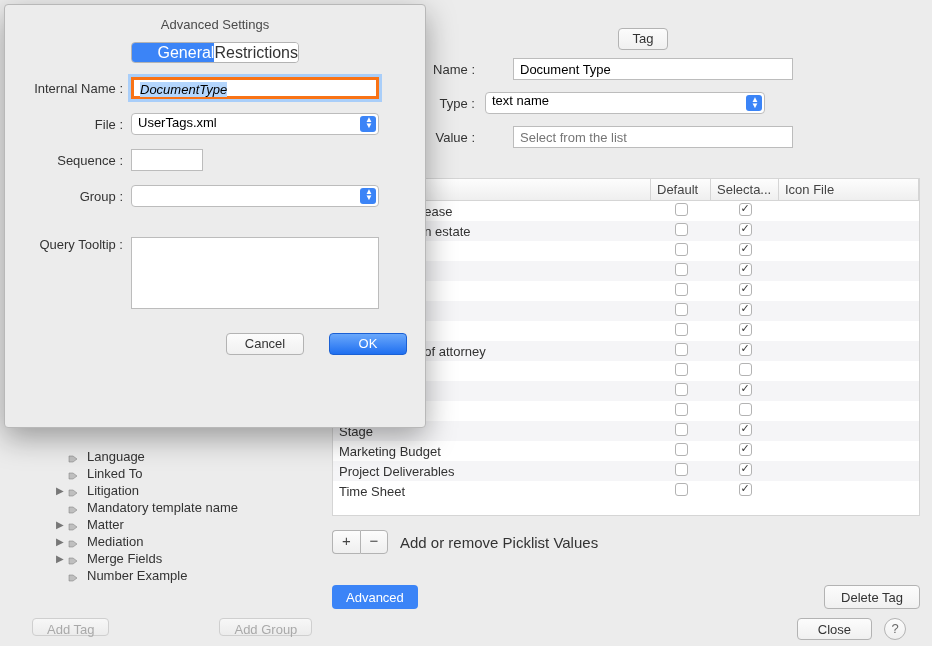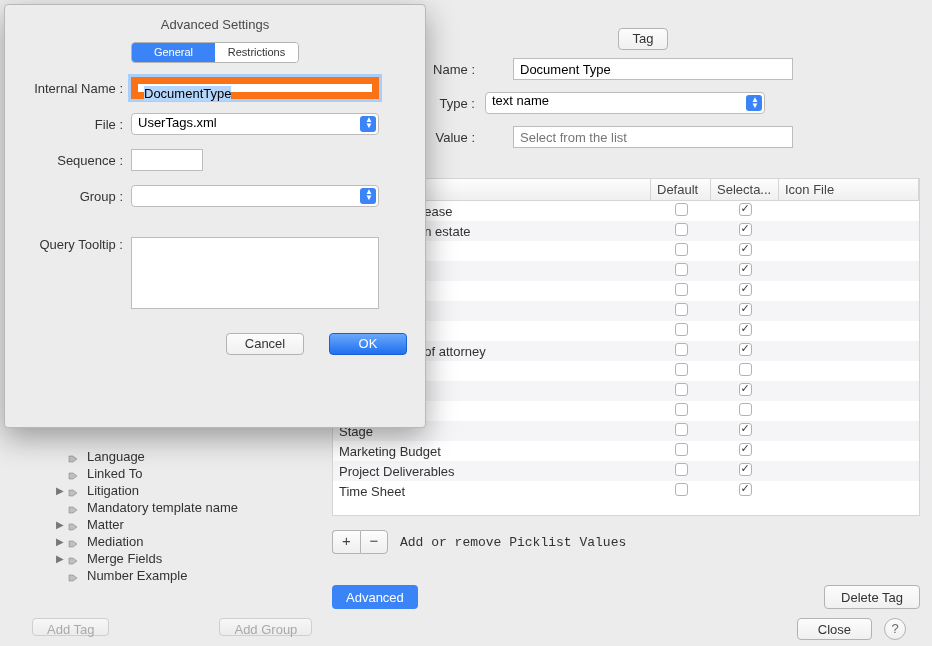--- a/index.html
+++ b/index.html
@@ -39,21 +39,21 @@
 .td-icon { width:140px; }
 .chk { width:13px; height:13px; border:1px solid #b3b3b3; border-radius:3px; display:inline-block; background:#fff; position:relative; }
 .chk.checked::after { content:"✓"; position:absolute; left:1px; top:-2px; font-size:11px; color:#333; }
 
 
 .below-row { position:absolute; left:322px; top:520px; width:588px; display:flex; align-items:center; }
 .pm-group { display:flex; }
 .pm-btn { width:28px; height:24px; background:linear-gradient(#fcfcfc,#efefef); border:1px solid #b3b3b3; text-align:center; line-height:20px; font-size:15px; color:#444; }
 .pm-btn:first-child { border-radius:4px 0 0 4px; border-right:none; }
 .pm-btn:last-child { border-radius:0 4px 4px 0; }
-.below-label { margin-left:12px; color:#333; font-size:13px;font-family:Liberation Mono, monospace; }
+.below-label { margin-left:12px; color:#333; font-size:15px; }
 
 .bottom-row { position:absolute; left:322px; top:555px; width:588px; display:flex; align-items:center;margin-top:20px; }
 .adv-btn { background:#3b84f7; color:#fff; border:none; border-radius:4px; padding:4px 14px; font-size:13px; height:24px; }
 .del-btn { margin-left:auto; background:linear-gradient(#fcfcfc,#f0f0f0); border:1px solid #b3b3b3; border-radius:4px; padding:3px 16px; font-size:13px; color:#333; height:24px; }
 
 
 .tree { position:absolute; left:28px; top:438px; width:260px; font-size:13px; color:#333; }
 .tree-item { display:flex; align-items:center; height:17px; padding-left:18px; }
 .tree-item .disclose { width:12px; color:#777; font-size:10px; }
 .tag-icon { width:14px; height:10px; display:inline-block; margin-right:5px; position:relative; }
@@ -62,27 +62,27 @@
 .bottom-left { position:absolute; left:22px; top:608px; display:flex; gap:110px; }
 .ghost-btn { background:linear-gradient(#f7f7f7,#ececec); border:1px solid #cfcfcf; border-radius:4px; padding:3px 14px; color:#a9a9a9; height:18px; }
 
 .close-btn { position:absolute; right:50px; top:608px; background:linear-gradient(#fcfcfc,#f0f0f0); border:1px solid #b3b3b3; border-radius:4px; padding:3px 20px; font-size:13px; color:#333; height:22px; }
 .help-btn { position:absolute; right:16px; top:608px; width:22px; height:22px; border:1px solid #b3b3b3; border-radius:11px; background:linear-gradient(#fcfcfc,#f0f0f0); text-align:center; line-height:20px; color:#6a6a6a; }
 
 
 .modal { position:absolute; left:4px; top:4px; width:422px; height:424px; background:#ececec; border:1px solid #b8b8b8; box-shadow:0 10px 30px rgba(0,0,0,0.35); border-radius:4px; }
 .modal-title { text-align:center; padding:12px 0 10px; font-size:13px; color:#4a4a4a; }
 .seg { display:flex; width:168px; margin:0 auto 14px; border:1px solid #b3b3b3; border-radius:4px; overflow:hidden; height:21px; }
-.seg-btn { flex:1; text-align:center; line-height:19px; font-size:11px; background:#fff; color:#333; }
+.seg-btn { flex:1; text-align:right; line-height:19px; font-size:16px; background:#fff; color:#333; }
 .seg-btn.active { background:#3b84f7; color:#fff; }
 
 .modal-row { display:flex; align-items:center; margin-bottom:14px; padding-left:10px; }
 .modal-label { width:116px; text-align:right; padding-right:8px; color:#333; font-size:13px; }
 .modal-input { width:248px; height:22px; border:1px solid #bcbcbc; background:#fff; padding:2px 6px; }
-.modal-input.focused { outline:none; border:7px solid #f97316; box-shadow:0 0 0 3px #a9cef9; }
+.modal-input.focused { outline:none; border:3px solid #f97316; box-shadow:0 0 0 3px #a9cef9;font-style:italic; }
 .modal-input.focused .seltext { background:#b4d6fd; }
 .modal-select { width:248px; height:22px; background:#fff; border:1px solid #bcbcbc; border-radius:4px; position:relative; padding:0 22px 0 6px; line-height:18px; }
 .modal-select .end { position:absolute; right:2px; top:2px; width:16px; height:16px; background:#3b84f7; border-radius:3px; }
 .modal-select .arrs { position:absolute; right:5px; top:3px; color:#fff; font-size:8px; line-height:6px; z-index:2; }
 .modal-seq { width:72px; height:22px; border:1px solid #bcbcbc; background:#fff; }
 .modal-textarea { width:248px; height:72px; border:1px solid #bcbcbc; background:#fff; resize:none; }
 .modal-row.top-align { align-items:flex-start; }
 .modal-btns { display:flex; justify-content:flex-end; gap:25px; padding:10px 18px 0 0; margin-top:10px; }
 .mac-btn { width:78px; height:22px; border-radius:4px; text-align:center; line-height:20px; font-size:13px; }
 .mac-btn.cancel { background:linear-gradient(#fcfcfc,#f0f0f0); border:1px solid #b3b3b3; color:#333; }

